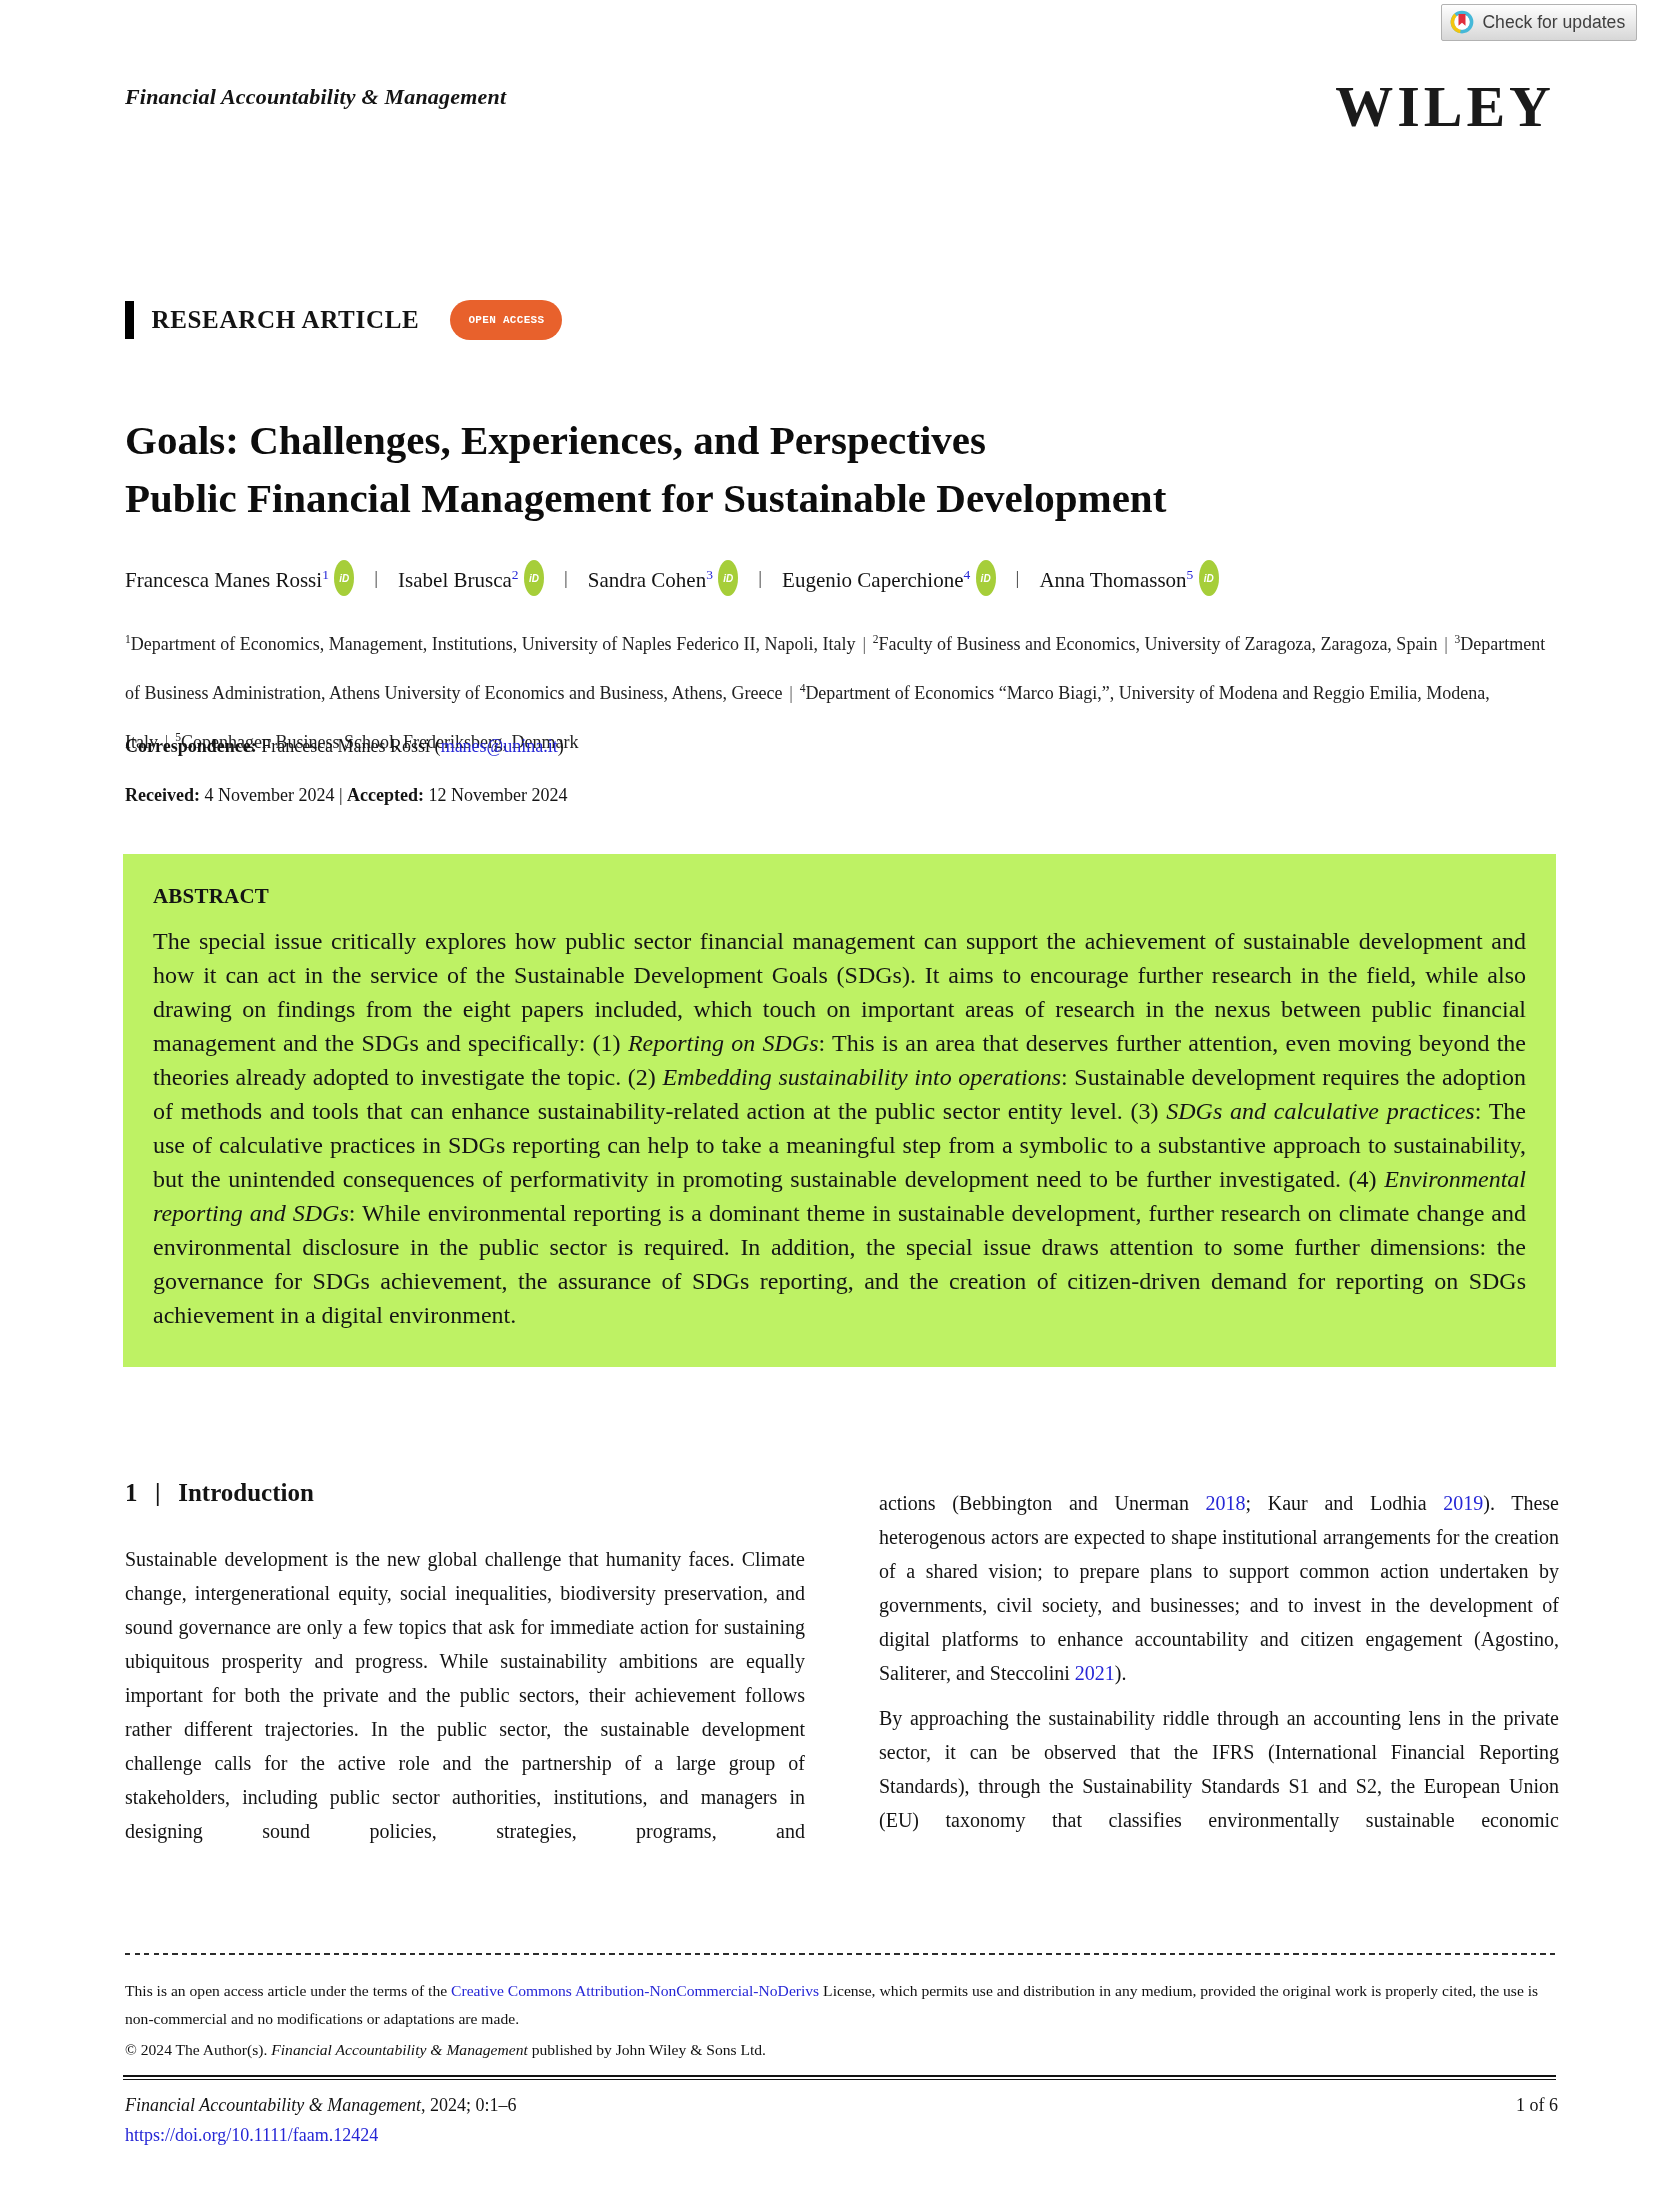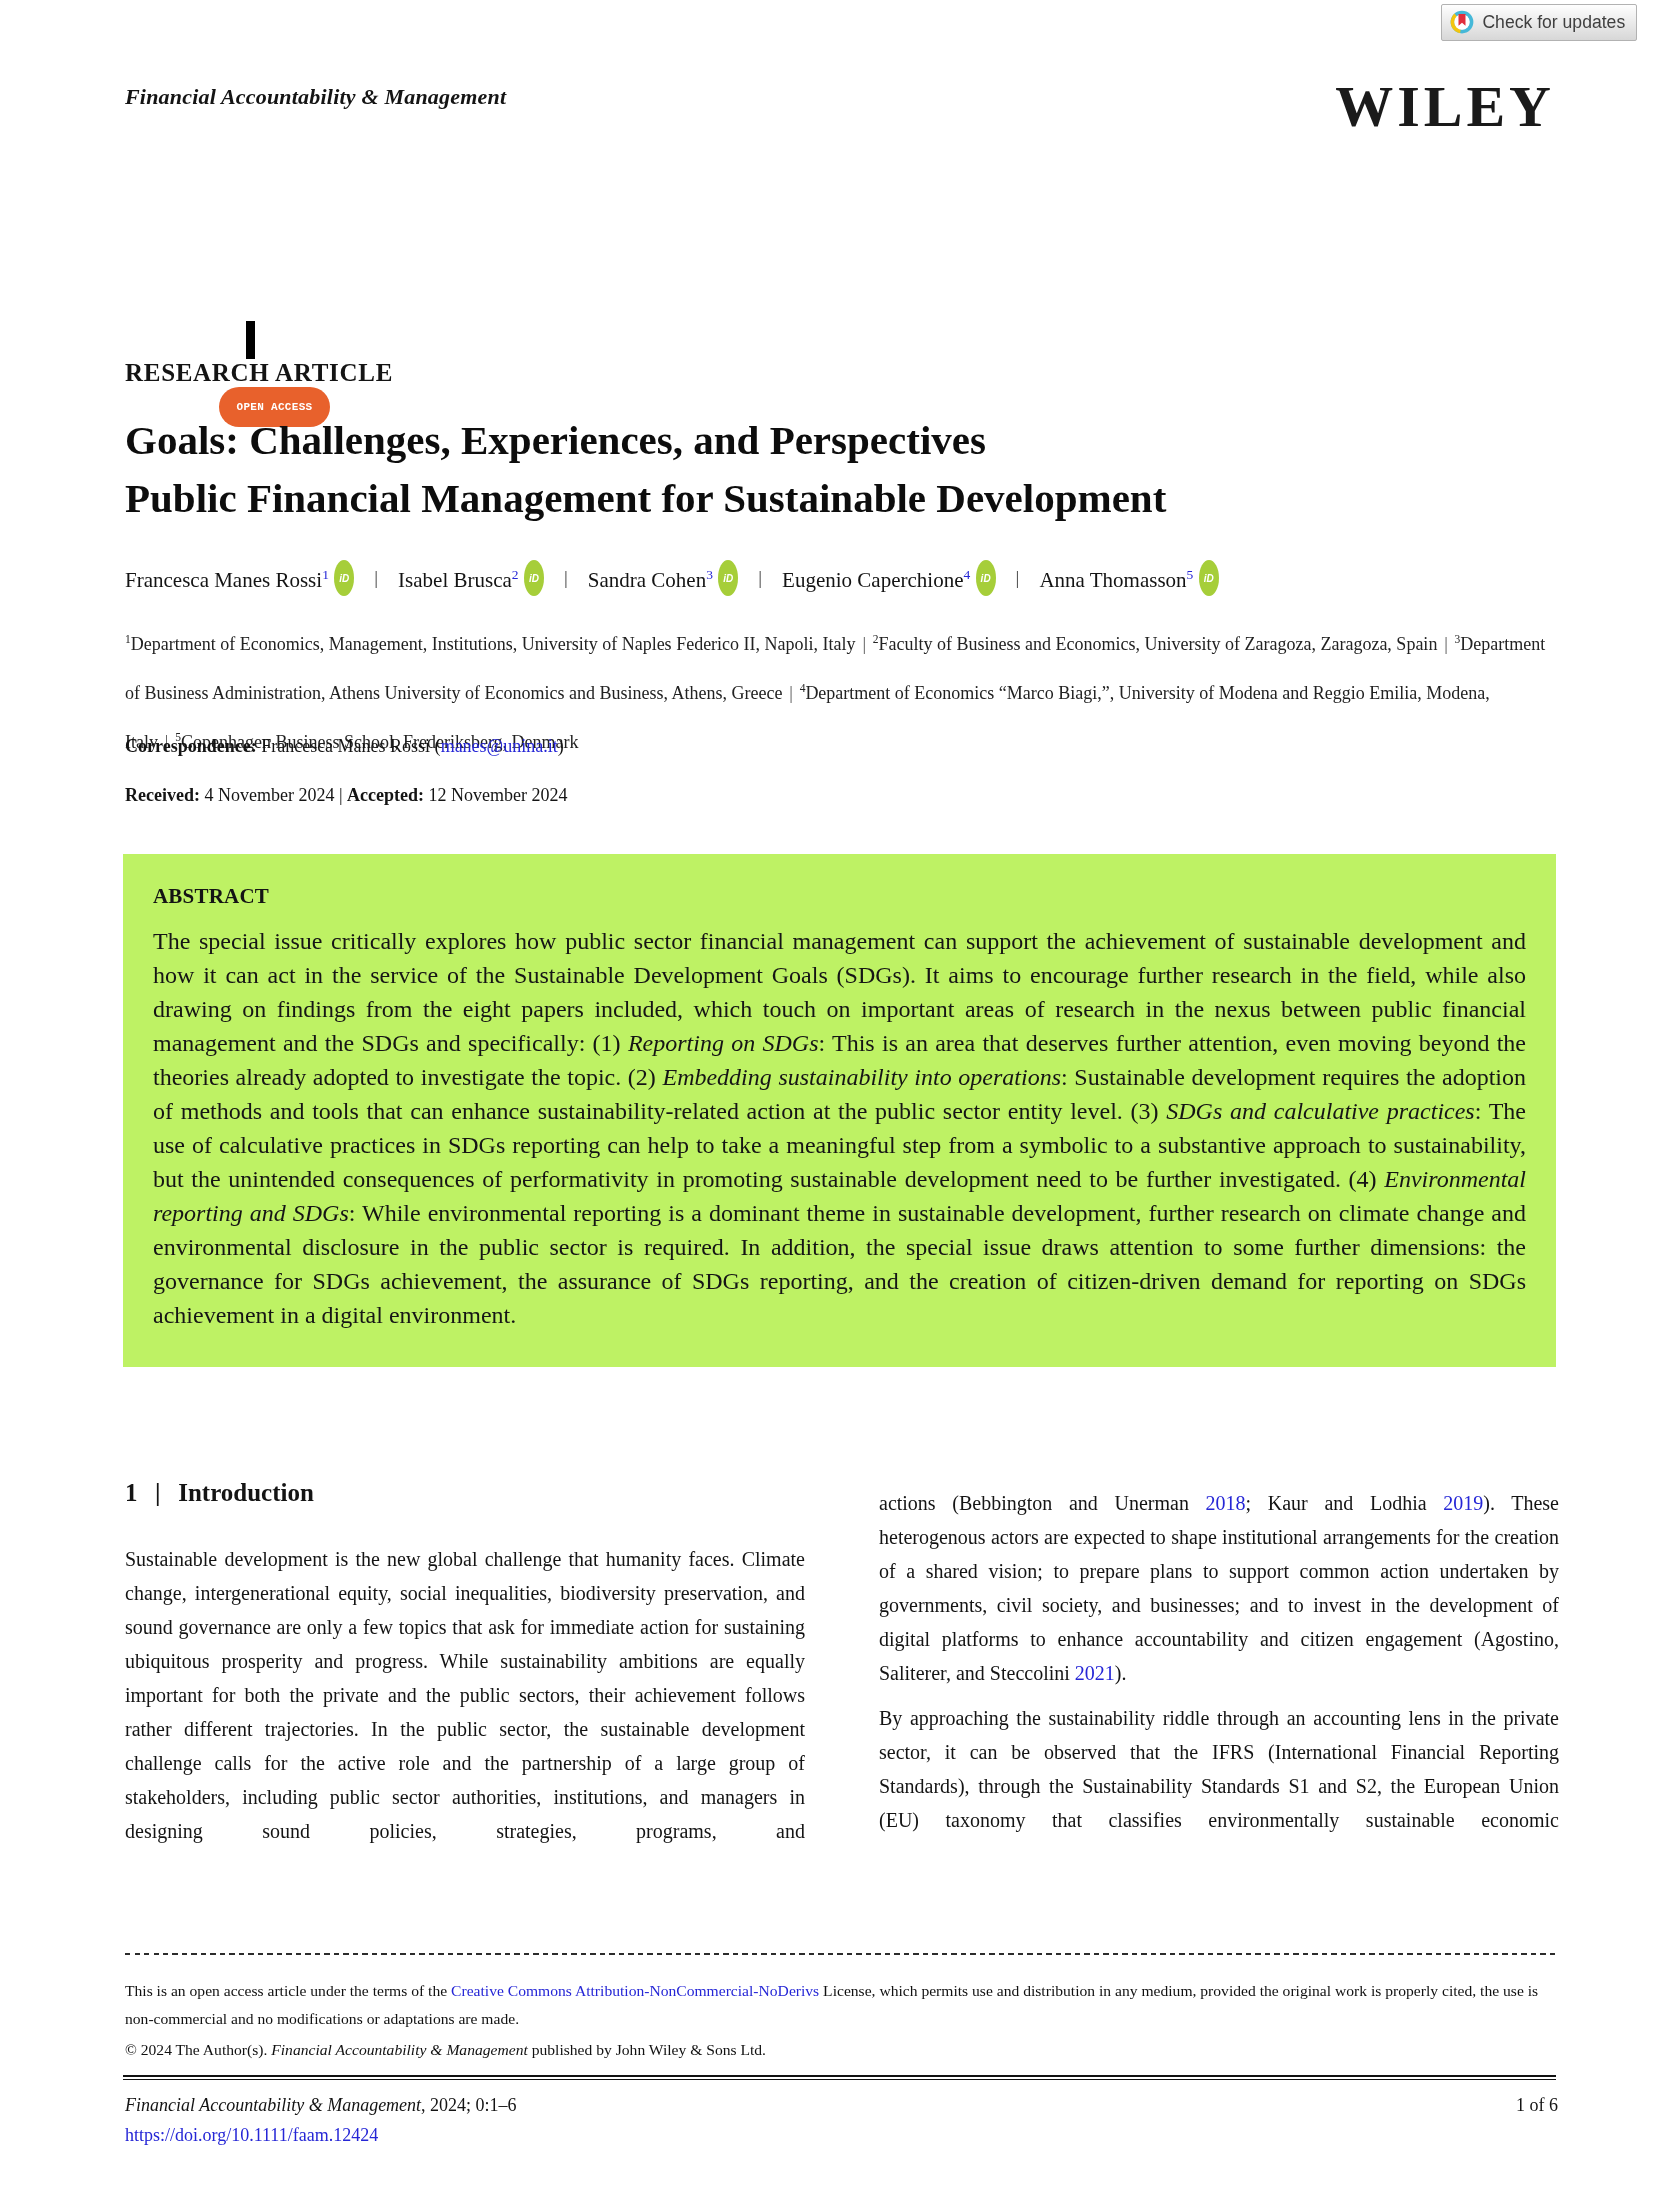--- a/index.html
+++ b/index.html
@@ -14,21 +14,21 @@
 
   
   .journal-name{position:absolute;left:125px;top:84px;font-size:22px;font-weight:bold;font-style:italic;letter-spacing:0.2px;}
   .check-badge{position:absolute;right:41px;top:4px;display:flex;align-items:center;gap:6.8px;
     padding:3.4px 10.8px 3.4px 6px;background:linear-gradient(#fefefe,#d7d7d7);
     border:0.7px solid #b2b2b2;border-radius:2px;cursor:pointer;}
   .check-badge .cbtext{font-family:"Liberation Sans",sans-serif;font-size:17.6px;color:#3f3f3f;}
   .wiley{position:absolute;right:123px;top:73px;font-size:58px;font-weight:bold;letter-spacing:4px;color:#1a1a1a;}
 
   
-  .article-row{position:absolute;left:125px;top:321px;display:flex;align-items:center;flex-direction:column;}
+  .article-row{position:absolute;left:125px;top:300px;display:flex;align-items:center;}
   .black-bar{width:8.8px;height:38px;background:#000;margin-right:17.6px;}
   .type-label{font-size:25px;font-weight:bold;letter-spacing:0.7px;}
   .oa-pill{margin-left:31px;background:var(--accent-orange);color:#fff;
     font-family:Liberation Mono, monospace;font-weight:bold;font-size:11px;letter-spacing:0.3px;
     padding:14px 18px;border-radius:676px;}
 
   
   .title{position:absolute;left:125px;top:411px;width:1448px;font-size:41px;font-weight:bold;line-height:58px;color:#0d0d0d;}
   .authors{position:absolute;left:125px;top:560px;font-size:21px;display:flex;align-items:center;flex-wrap:wrap;}
   .authors sup{color:var(--link-blue);font-size:13.5px;vertical-align:super;line-height:0;}

